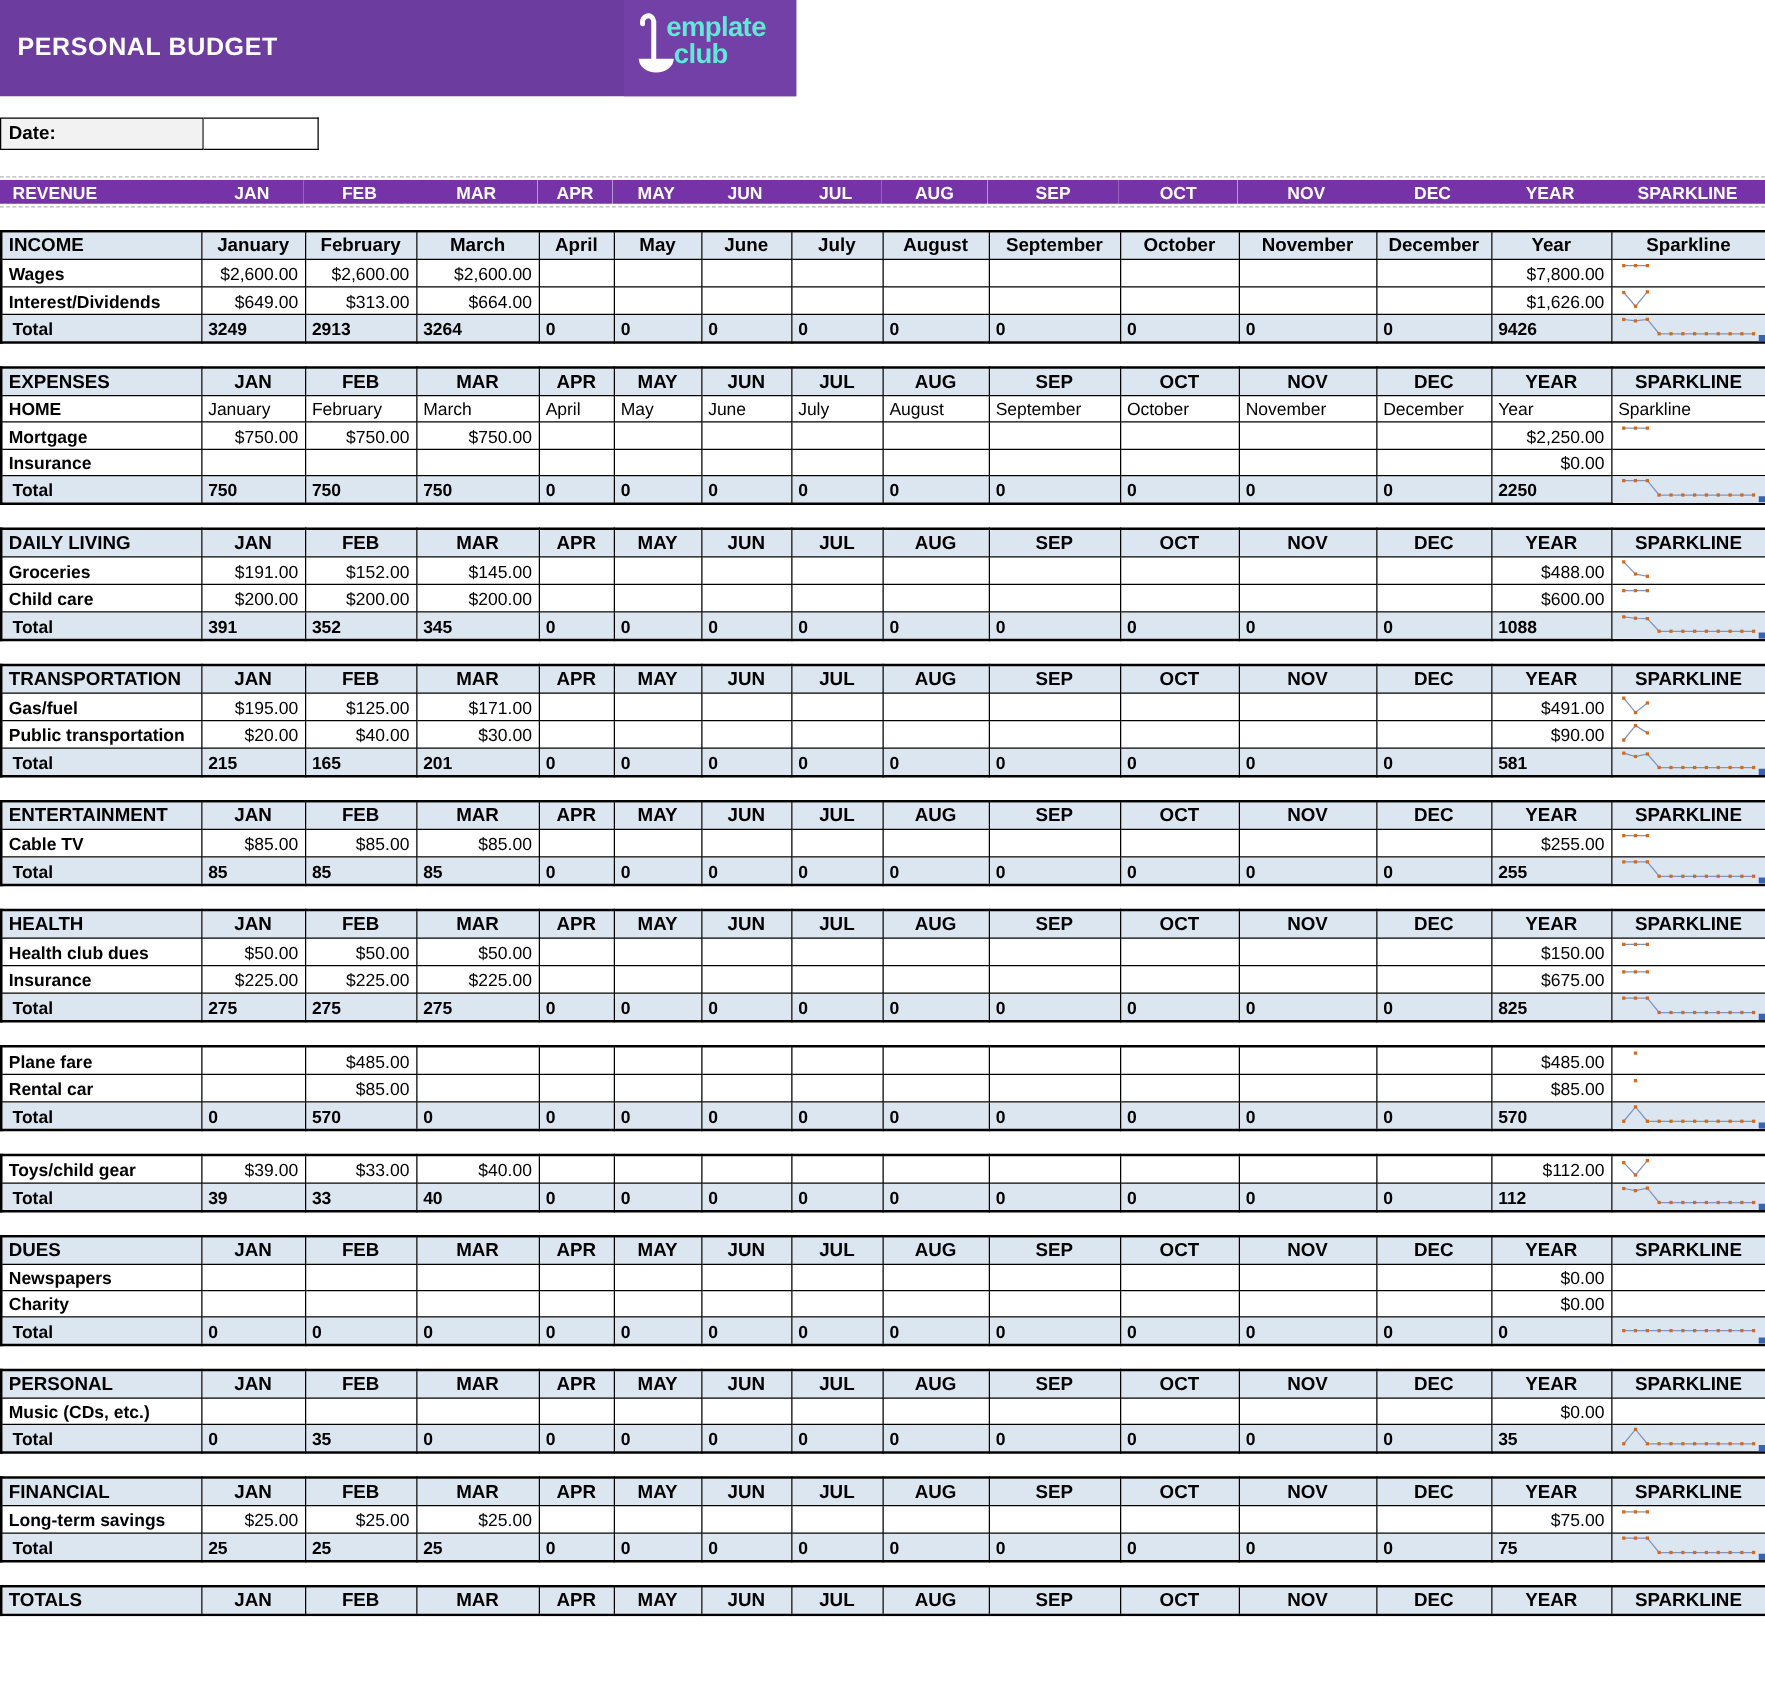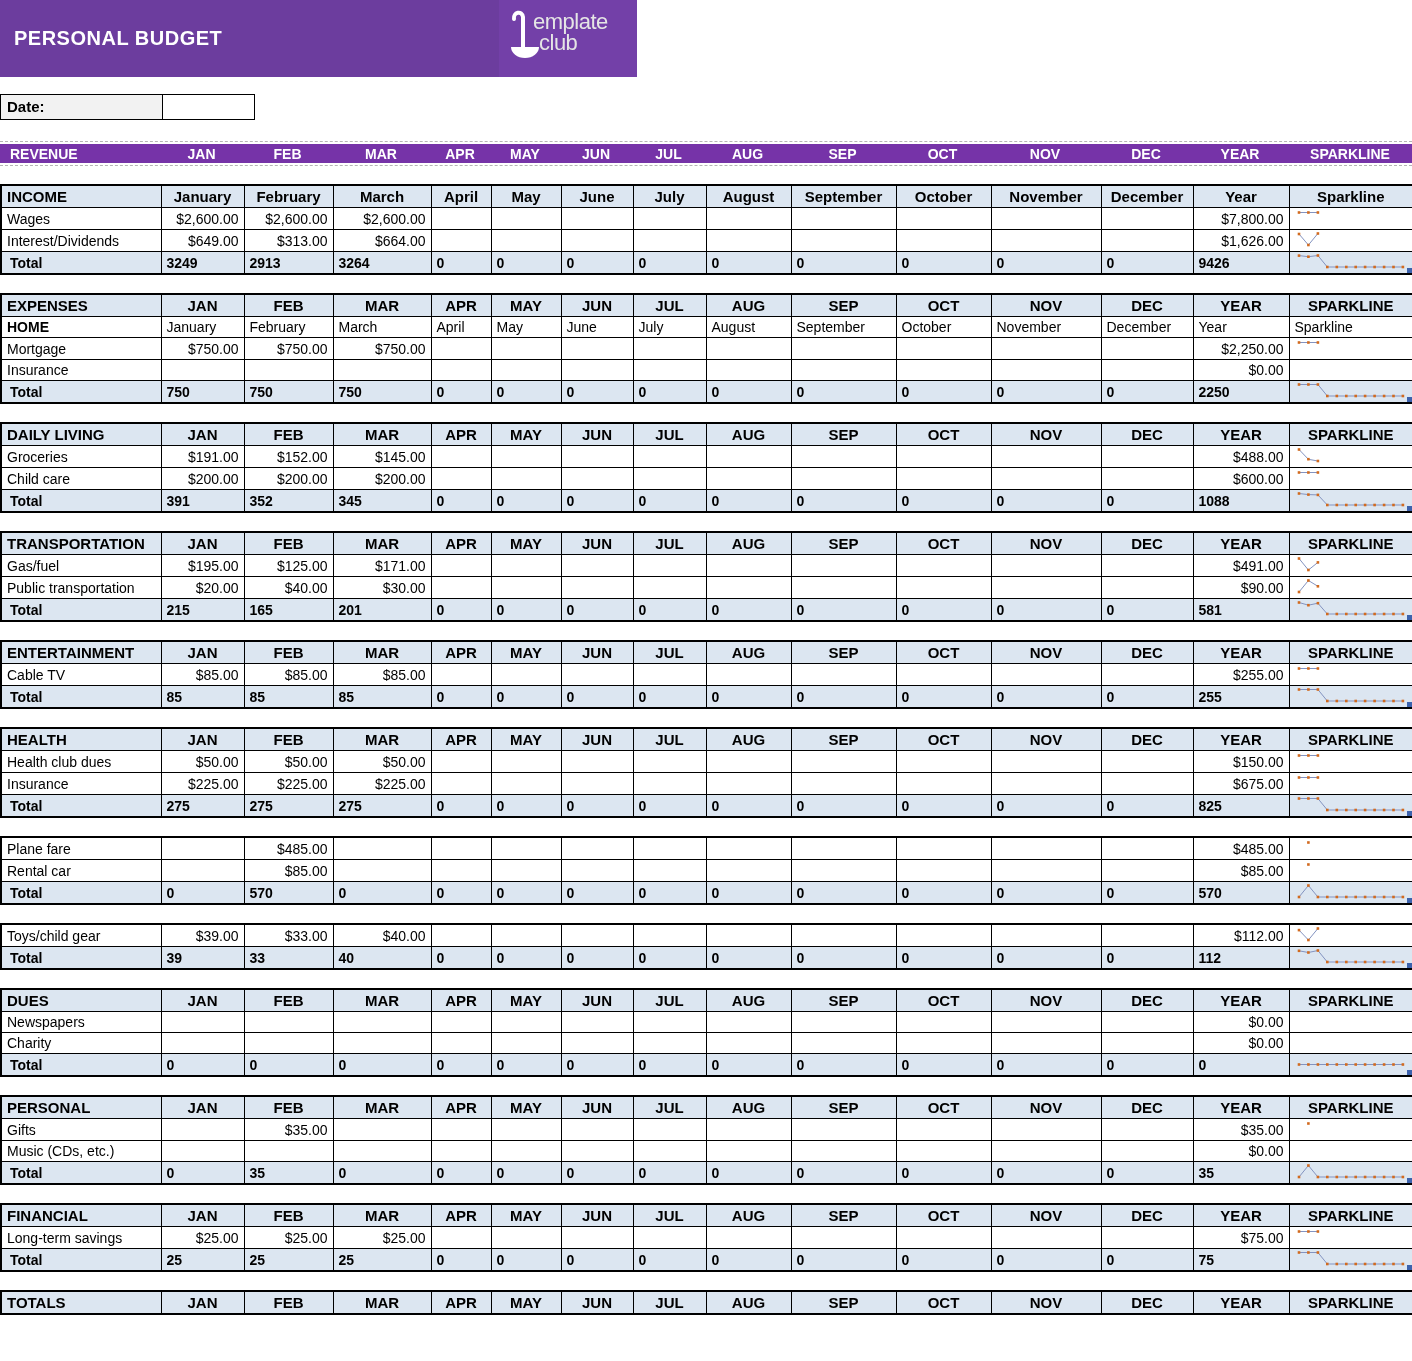--- a/index.html
+++ b/index.html
@@ -3,39 +3,39 @@
 <meta charset="utf-8">
 <style>
   html,body{margin:0;padding:0;background:#fff;}
   body{width:1412px;font-family:"Liberation Sans","DejaVu Sans",sans-serif;color:#000;}
 
   
   .banner{width:637px;height:77px;background:#6C3D9E;display:flex;align-items:center;justify-content:space-between;}
   .banner-title{margin-left:14px;color:#fff;font-size:20px;font-weight:bold;letter-spacing:.5px;}
   .logo{position:relative;width:138px;height:77px;background:#7340A8;flex:0 0 auto;}
   .logo svg{position:absolute;left:10px;top:10px;}
-  .logo-text{position:absolute;left:34px;top:11px;color:#e5e5e5;font-weight:normal;font-size:22px;line-height:21px;letter-spacing:-.5px;}
+  .logo-text{position:absolute;left:34px;top:11px;color:#5eead4;font-weight:bold;font-size:22px;line-height:21px;letter-spacing:-.5px;}
   .logo-text .lt2{margin-left:6px;}
 
   
   .date-row{display:flex;margin-top:17px;}
   .date-label{box-sizing:border-box;width:163px;height:26px;background:#F2F2F2;border:1px solid #000;font-weight:bold;font-size:15px;line-height:24px;padding-left:6px;}
   .date-input{box-sizing:border-box;width:92px;height:26px;background:#fff;border:1px solid #000;border-left:none;}
 
   
   table.grid{border-collapse:collapse;table-layout:fixed;width:1412px;font-size:14px;}
   .bar-wrap{margin-top:21px;border-top:1px dashed #b5b5b5;border-bottom:1px dashed #b5b5b5;padding:2px 0;}
   table.bar td{background:#7633A8;color:#fff;font-weight:bold;height:19px;text-align:center;padding:0;white-space:nowrap;overflow:hidden;font-size:14px;}
   table.bar td.bar-lab{text-align:left;padding-left:10px;}
 
   table.sec{border:2px solid #000;margin-top:18px;}
   table.sec td{border:1px solid #000;height:20px;padding:0 5px;white-space:nowrap;overflow:hidden;}
   tr.hdr td{background:#DCE6F1;font-weight:bold;font-size:15px;height:21px;text-align:center;}
   tr.hdr td.lab{text-align:left;}
-  td.lab{text-align:left;}
+  td.lab{text-align:left;font-weight:bold;}
   td.mny{text-align:right;}
   td.subm{text-align:left;font-weight:normal;}
   tr.sub td.lab{font-weight:bold;}
   tr.tot td{background:#DCE6F1;font-weight:bold;text-align:left;}
   tr.tot td.tlab{padding-left:8px;}
   td.spark{position:relative;padding:0 2px;}
   .handle{position:absolute;right:0;bottom:0;width:5px;height:5px;background:#3C62AD;}
 </style>
 </head>
 <body>
@@ -1078,39 +1078,20 @@
           <td class="mon">JUL</td>
           <td class="mon">AUG</td>
           <td class="mon">SEP</td>
           <td class="mon">OCT</td>
           <td class="mon">NOV</td>
           <td class="mon">DEC</td>
           <td class="mon">YEAR</td>
           <td class="mon">SPARKLINE</td>
         </tr>
         <tr>
-          <td class="lab">Gifts</td>
-          <td class="mny"></td>
-          <td class="mny">$35.00</td>
-          <td class="mny"></td>
-          <td class="mny"></td>
-          <td class="mny"></td>
-          <td class="mny"></td>
-          <td class="mny"></td>
-          <td class="mny"></td>
-          <td class="mny"></td>
-          <td class="mny"></td>
-          <td class="mny"></td>
-          <td class="mny"></td>
-          <td class="mny">$35.00</td>
-          <td class="spark"><svg width="112" height="18" viewBox="0 0 112 18" xmlns="http://www.w3.org/2000/svg">
-              <rect x="12.1" y="3.2" width="2.6" height="2.6" fill="#D26A1E"></rect>
-            </svg></td>
-        </tr>
-        <tr>
           <td class="lab">Music (CDs, etc.)</td>
           <td class="mny"></td>
           <td class="mny"></td>
           <td class="mny"></td>
           <td class="mny"></td>
           <td class="mny"></td>
           <td class="mny"></td>
           <td class="mny"></td>
           <td class="mny"></td>
           <td class="mny"></td>

